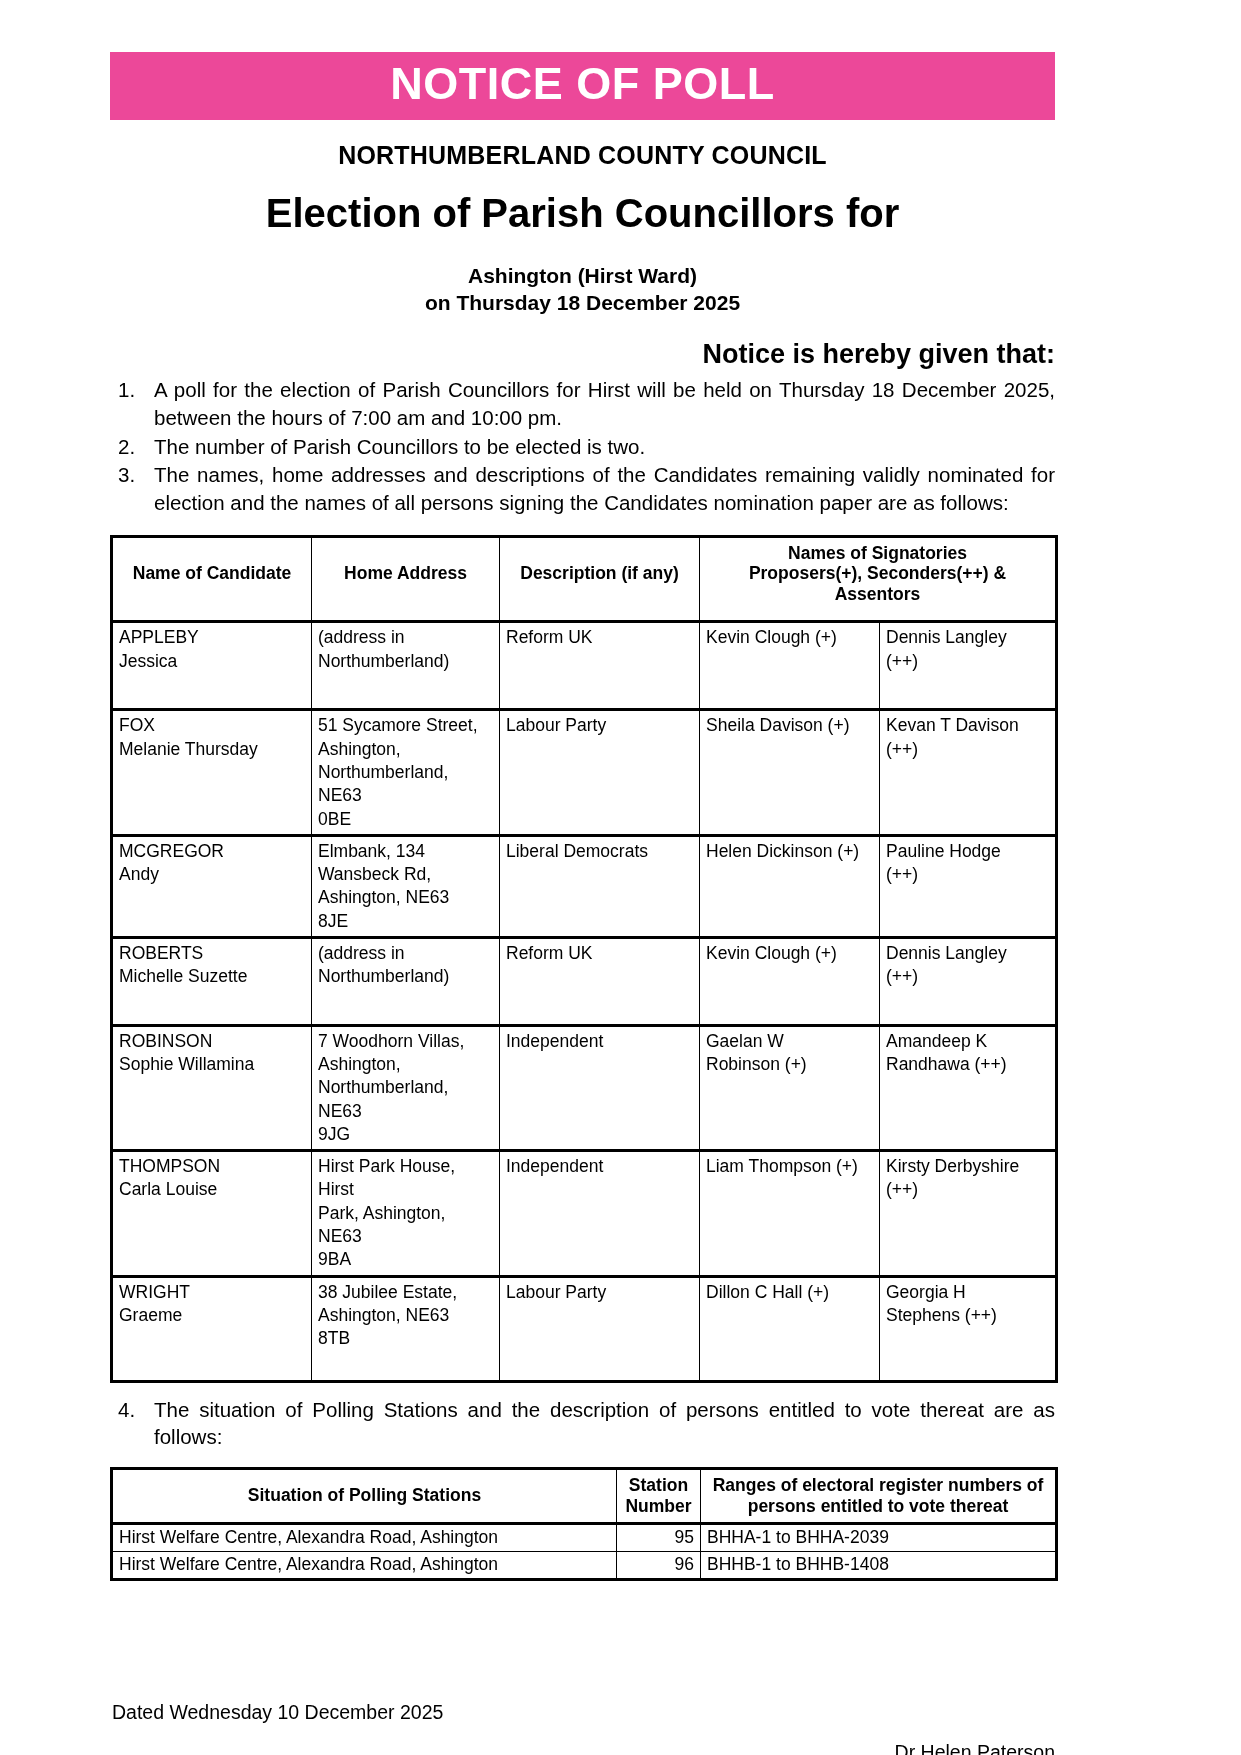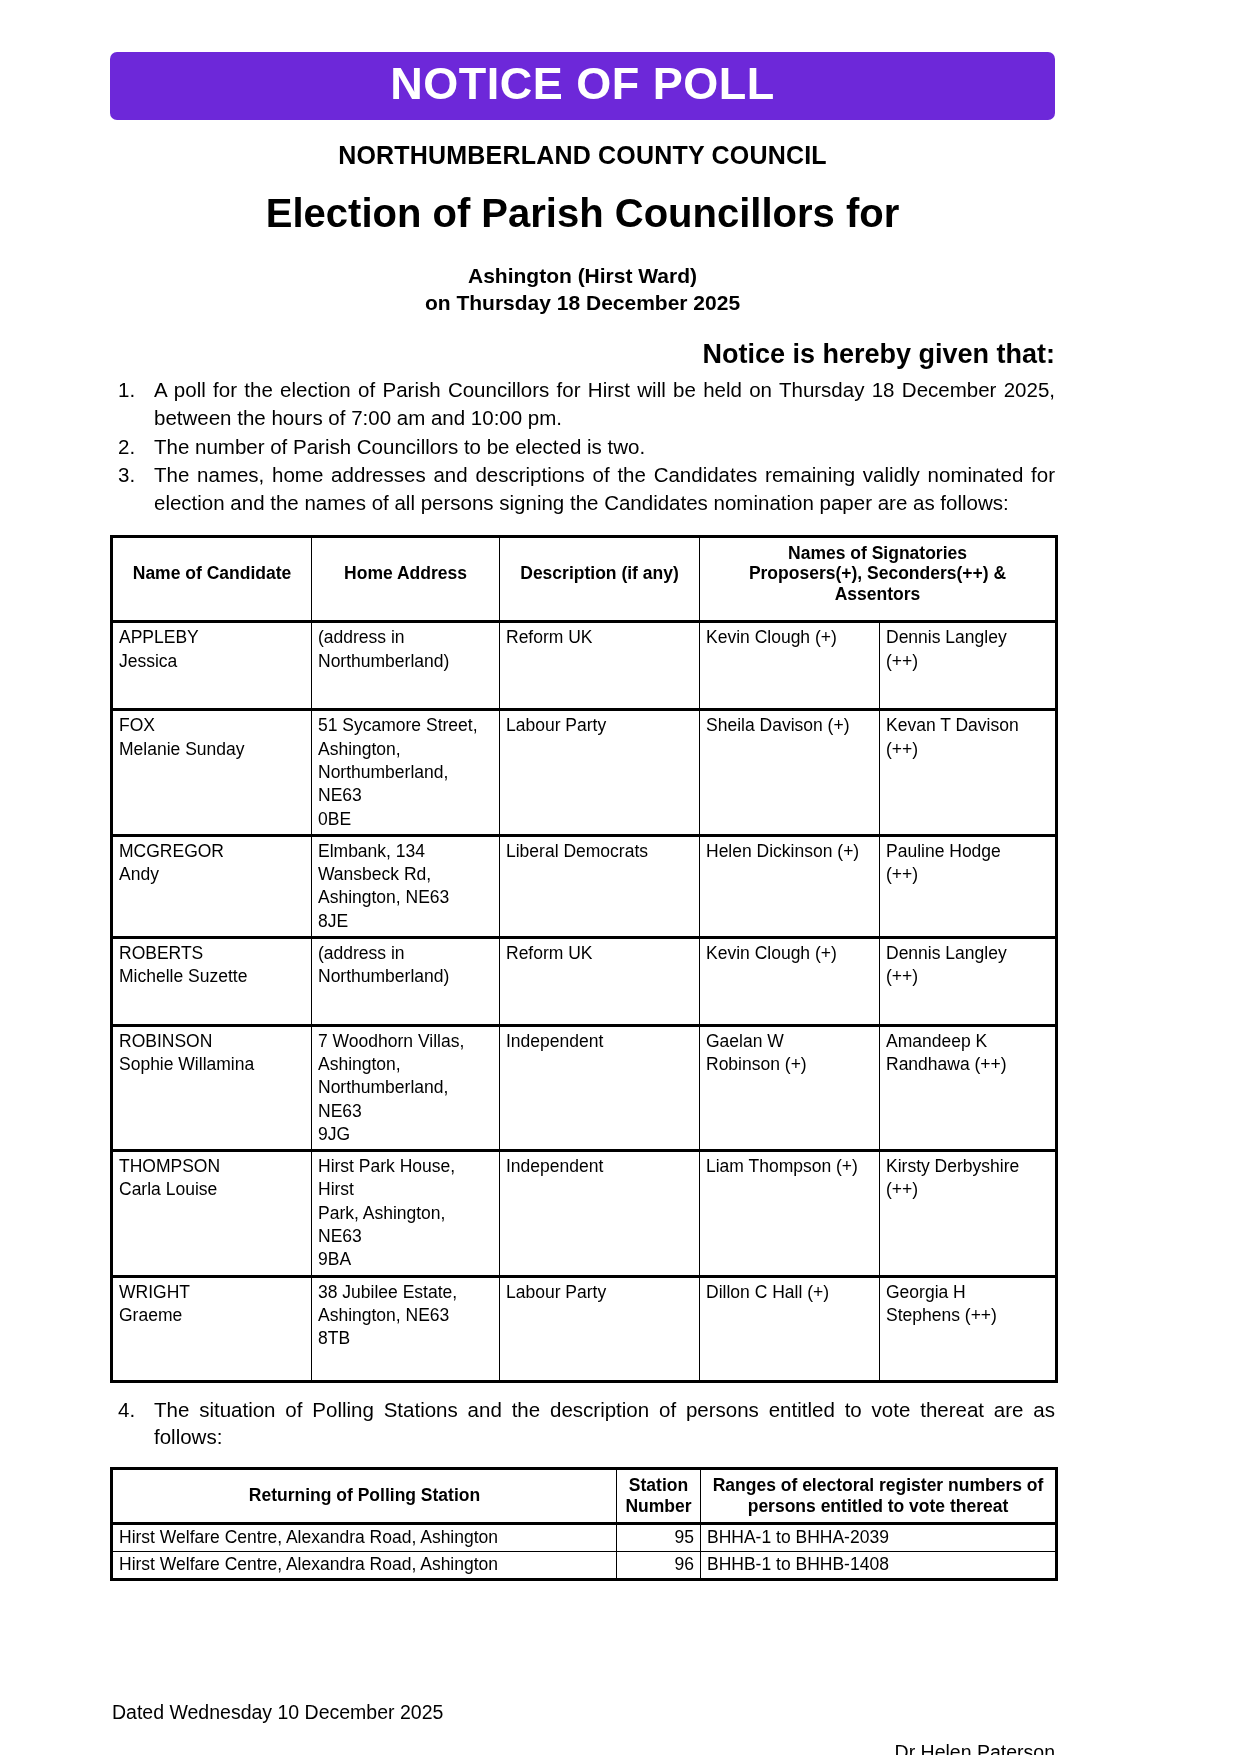--- a/index.html
+++ b/index.html
@@ -18,30 +18,29 @@
   }
   .page {
     position: absolute;
     left: 110px;
     top: 0;
     width: 945px;
   }
 
   
   .notice-banner {
-    background: #6d28d9;
+    background: #ec4899;
     color: #ffffff;
     text-align: center;
     font-size: 45px;
     font-weight: bold;
     line-height: 1.15;
     padding: 6px 0 10px 0;
     margin-top: 52px;
     letter-spacing: 0.5px;
-    border-radius: 7px;
   }
   .council-name {
     text-align: center;
     font-size: 25px;
     font-weight: bold;
     margin-top: 21px;
     letter-spacing: 0.2px;
   }
   .election-title {
     text-align: center;
@@ -220,21 +219,21 @@
         <td class="cand-name">APPLEBY
 Jessica</td>
         <td class="cand-addr">(address in
 Northumberland)</td>
         <td>Reform UK</td>
         <td>Kevin Clough (+)</td>
         <td>Dennis Langley (++)</td>
       </tr>
       <tr style="height:86px">
         <td class="cand-name">FOX
-Melanie Sunday</td>
+Melanie Thursday</td>
         <td class="cand-addr">51 Sycamore Street,
 Ashington,
 Northumberland, NE63
 0BE</td>
         <td>Labour Party</td>
         <td>Sheila Davison (+)</td>
         <td>Kevan T Davison (++)</td>
       </tr>
       <tr style="height:86px">
         <td class="cand-name">MCGREGOR
@@ -296,21 +295,21 @@
   </ol>
 
   <table class="grid poll">
     <colgroup>
       <col style="width:505px">
       <col style="width:84px">
       <col style="width:356px">
     </colgroup>
     <thead>
       <tr>
-        <th>Returning of Polling Station</th>
+        <th>Situation of Polling Stations</th>
         <th>
           <span style="display:block">Station</span>
           <span style="display:block">Number</span>
         </th>
         <th>
           <span style="display:block">Ranges of electoral register numbers of</span>
           <span style="display:block">persons entitled to vote thereat</span>
         </th>
       </tr>
     </thead>

